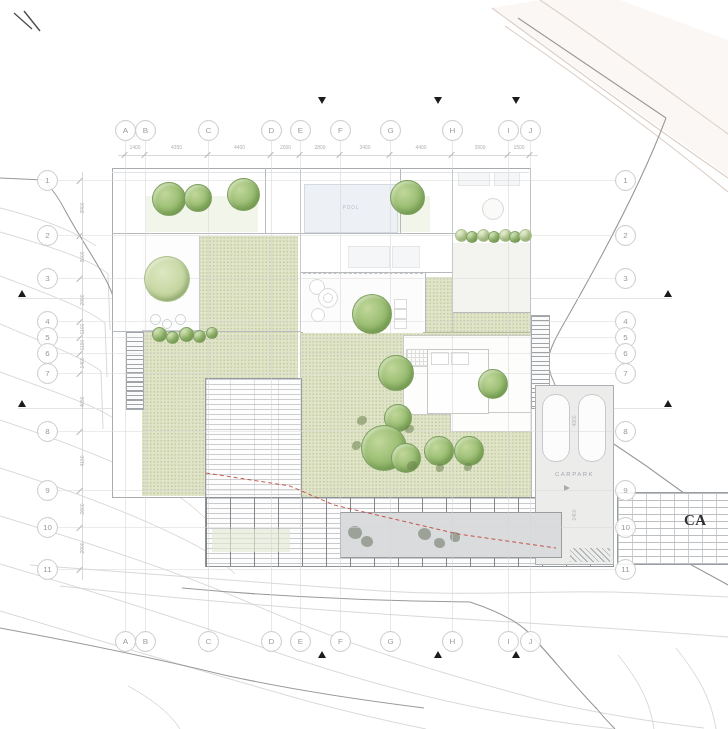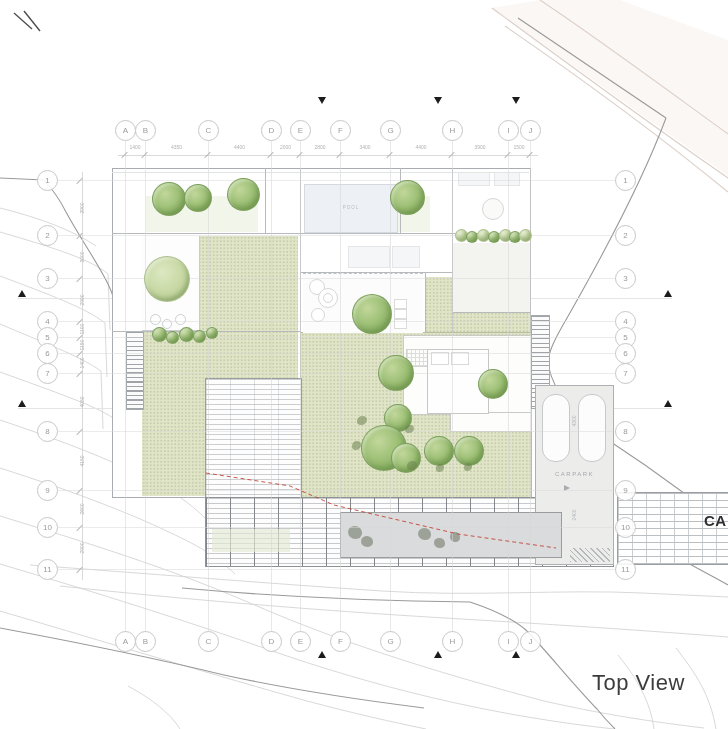--- a/index.html
+++ b/index.html
@@ -213,21 +213,21 @@
     <div class="abs" style="left:6px;top:8px;width:26px;height:66px;background:#fcfcfc;border:1px solid #c6c9cc;border-radius:13px;"></div>
     <div class="abs" style="left:42px;top:8px;width:26px;height:66px;background:#fcfcfc;border:1px solid #c6c9cc;border-radius:13px;"></div>
     <div class="carpark-label">CARPARK</div>
     <div class="abs" style="left:28px;top:99px;width:0;height:0;border-top:3px solid transparent;border-bottom:3px solid transparent;border-left:6px solid #a8acb1;"></div>
     <div class="cp-dim" style="left:25px;top:32px;">4300</div>
     <div class="cp-dim" style="left:25px;top:126px;">2400</div>
   </div>
   <div class="hatch" style="left:570px;top:548px;width:40px;height:14px;"></div>
 
   <div class="bricks" style="left:617px;top:492px;width:111px;height:71px;"></div>
-  <div class="wall-label" style="left:704px;top:512px;">CA</div>
+  <div class="wall-label" style="left:684px;top:512px;font-family:Liberation Serif, serif;">CA</div>
 
   <svg width="728" height="729" viewBox="0 0 728 729" style="z-index:32">
     <path d="M206,473 L290,486 L334,505 L458,534 L556,548" stroke="#c23b2e" stroke-width="1" fill="none" stroke-dasharray="4 3" opacity="0.85"></path>
   </svg>
 
   <div class="dimline" style="left:118px;top:155px;width:420px;height:1px;"></div>
   <div class="dimline" style="left:82px;top:172px;width:1px;height:408px;"></div>
 
   <div id="grid-layer">
       <div class="vline" style="left: 125px;"></div>
@@ -340,14 +340,13 @@
       <div class="tri-down" style="left: 512px; top: 97px;"></div>
       <div class="tri-up" style="left: 512px; top: 651px;"></div>
       <div class="refline" style="top: 298px;"></div>
       <div class="tri-up" style="left: 18px; top: 290px;"></div>
       <div class="tri-up" style="left: 664px; top: 290px;"></div>
       <div class="refline" style="top: 408px;"></div>
       <div class="tri-up" style="left: 18px; top: 400px;"></div>
       <div class="tri-up" style="left: 664px; top: 400px;"></div>
     </div>
 
-  <div class="title" style="left:592px;top:670px;">Top View</div>
 </div>
 
 </body></html>

